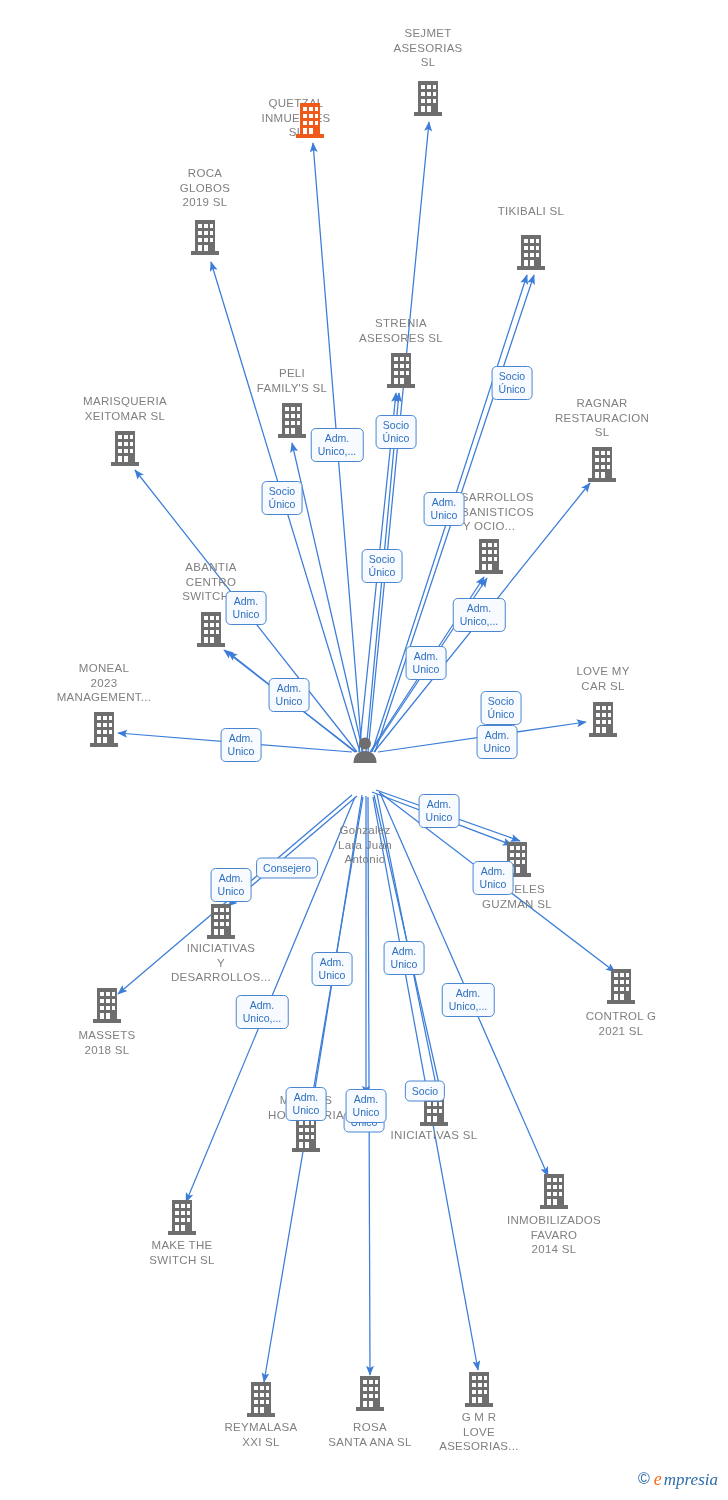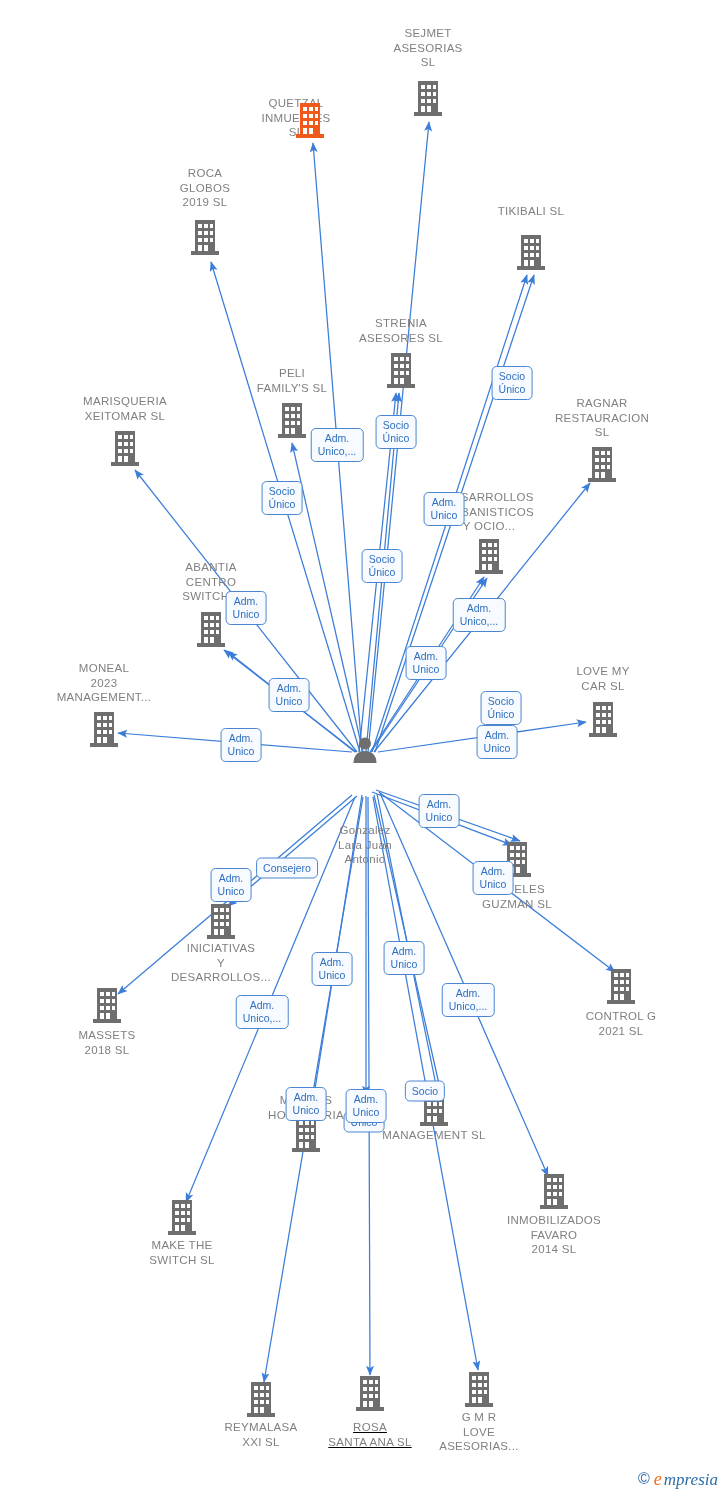--- a/index.html
+++ b/index.html
@@ -449,21 +449,21 @@
               <rect x="22" y="13" width="3" height="4"></rect>
               <rect x="10" y="20" width="4" height="4"></rect>
               <rect x="16" y="20" width="4" height="4"></rect>
               <rect x="22" y="20" width="3" height="4"></rect>
               <rect x="10" y="27" width="4" height="6"></rect>
               <rect x="16" y="27" width="4" height="6"></rect>
             </g>
           </svg></span>
       </div>
       <div class="node" style="left: 434px; top: 1128px;">
-        <span class="cap">MANAGEMENT SL</span>
+        <span class="cap">INICIATIVAS SL</span>
       </div>
       <div class="node" style="left: 434px; top: 1089px;">
         <span class="glyph"><svg width="34" height="38" viewBox="0 0 34 38" aria-hidden="true">
             <rect x="7" y="2" width="20" height="31" fill="#6e6e6e"></rect>
             <rect x="3" y="33" width="28" height="4" fill="#6e6e6e"></rect>
             <g fill="#ffffff">
               <rect x="10" y="6" width="4" height="4"></rect>
               <rect x="16" y="6" width="4" height="4"></rect>
               <rect x="22" y="6" width="3" height="4"></rect>
               <rect x="10" y="13" width="4" height="4"></rect>
@@ -564,21 +564,21 @@
               <rect x="16" y="13" width="4" height="4"></rect>
               <rect x="22" y="13" width="3" height="4"></rect>
               <rect x="10" y="20" width="4" height="4"></rect>
               <rect x="16" y="20" width="4" height="4"></rect>
               <rect x="22" y="20" width="3" height="4"></rect>
               <rect x="10" y="27" width="4" height="6"></rect>
               <rect x="16" y="27" width="4" height="6"></rect>
             </g>
           </svg></span>
       </div>
-      <div class="node" style="left: 370px; top: 1420px; text-decoration: underline;">
+      <div class="node" style="left: 370px; top: 1420px;">
         <span class="cap">ROSA
 SANTA ANA  SL</span>
       </div>
       <div class="node" style="left: 370px; top: 1374px;">
         <span class="glyph"><svg width="34" height="38" viewBox="0 0 34 38" aria-hidden="true">
             <rect x="7" y="2" width="20" height="31" fill="#6e6e6e"></rect>
             <rect x="3" y="33" width="28" height="4" fill="#6e6e6e"></rect>
             <g fill="#ffffff">
               <rect x="10" y="6" width="4" height="4"></rect>
               <rect x="16" y="6" width="4" height="4"></rect>

